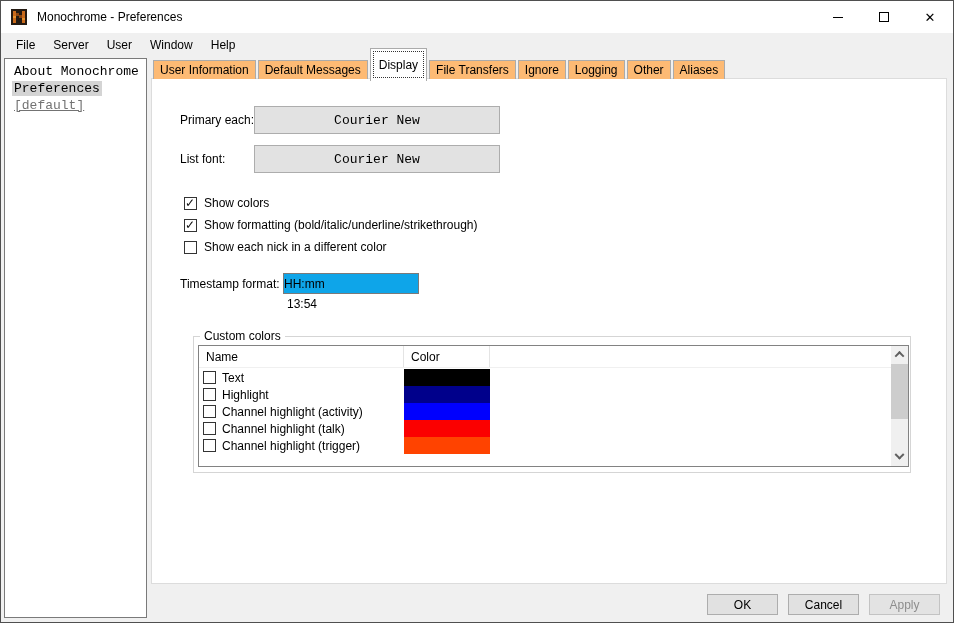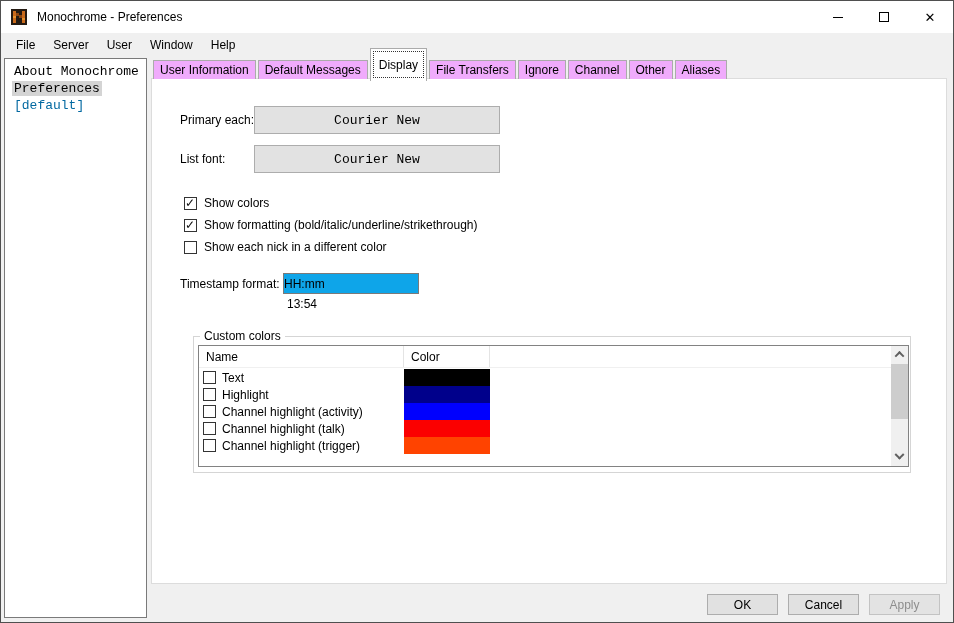--- a/index.html
+++ b/index.html
@@ -20,24 +20,24 @@
   .glyph-close { font-size:13px; line-height:13px; }
   
   .menubar { position:absolute; top:32px; left:0; right:0; height:24px; background:#f0f0f0; display:flex; align-items:center; padding-left:6px; }
   .menu-item { padding:4px 9px; }
   
   .sidebar { position:absolute; left:3px; top:57px; width:143px; height:560px; background:#fff; border:1px solid #7a7a7a;
     font-family:"Liberation Mono", monospace; font-size:13px; padding-top:5px; }
   .side-item { height:17px; line-height:15px; padding-left:7px; white-space:nowrap; }
   .side-item .lbl { display:inline-block; padding:0 2px; }
   .side-item.selected .lbl { background:#d4d4d4; }
-  .side-item.blue .lbl { color:#0369a1; }
+  .side-item.blue .lbl { color:#737373;text-decoration:underline; }
   
   .tabstrip { position:absolute; left:152px; top:57px; height:21px; display:flex; align-items:flex-end; z-index:3; }
-  .tab { background:#f0abfc; border:1px solid #ababab; border-bottom:none; height:19px; padding:0 6px; margin-right:2px;
+  .tab { background:#fdba74; border:1px solid #ababab; border-bottom:none; height:19px; padding:0 6px; margin-right:2px;
     display:flex; align-items:center; font-size:12px; }
   .tab.active { background:#fff; height:22px; padding:16px 8px; margin-bottom:-2px; outline:1px dotted #333; outline-offset:-4px; z-index:4; }
   .tabpage { position:absolute; left:150px; top:77px; width:796px; height:506px; background:#fff; border:1px solid #dcdcdc; z-index:2; }
   
   .flabel { position:absolute; left:28px; font-size:12px; }
   .font-btn { position:absolute; left:102px; width:246px; height:28px; background:#e2e2e2; border:1px solid #adadad;
     font-family:"Liberation Mono", monospace; font-size:13px; display:flex; align-items:center; justify-content:center; }
   .chk-row { position:absolute; left:32px; display:flex; align-items:center; height:14px; }
   .checkbox { width:13px; height:13px; border:1px solid #333; background:#fff; position:relative; flex:0 0 auto; }
   .checkbox.is-checked::after { content:"\2713"; position:absolute; left:0px; top:-2px; font-size:12px; color:#111; }
@@ -113,21 +113,21 @@
     <div class="side-item selected"><span class="lbl">Preferences</span></div>
     <div class="side-item blue"><span class="lbl">[default]</span></div>
   </div>
 
   <div class="tabstrip">
     <div class="tab">User Information</div>
     <div class="tab">Default Messages</div>
     <div class="tab active">Display</div>
     <div class="tab">File Transfers</div>
     <div class="tab">Ignore</div>
-    <div class="tab">Channel</div>
+    <div class="tab">Logging</div>
     <div class="tab">Other</div>
     <div class="tab">Aliases</div>
   </div>
 
   <div class="tabpage">
 
     <span class="flabel" style="top:34px;">Primary each:</span>
     <div class="font-btn" style="top:27px;">Courier New</div>
 
     <span class="flabel" style="top:73px;">List font:</span>

